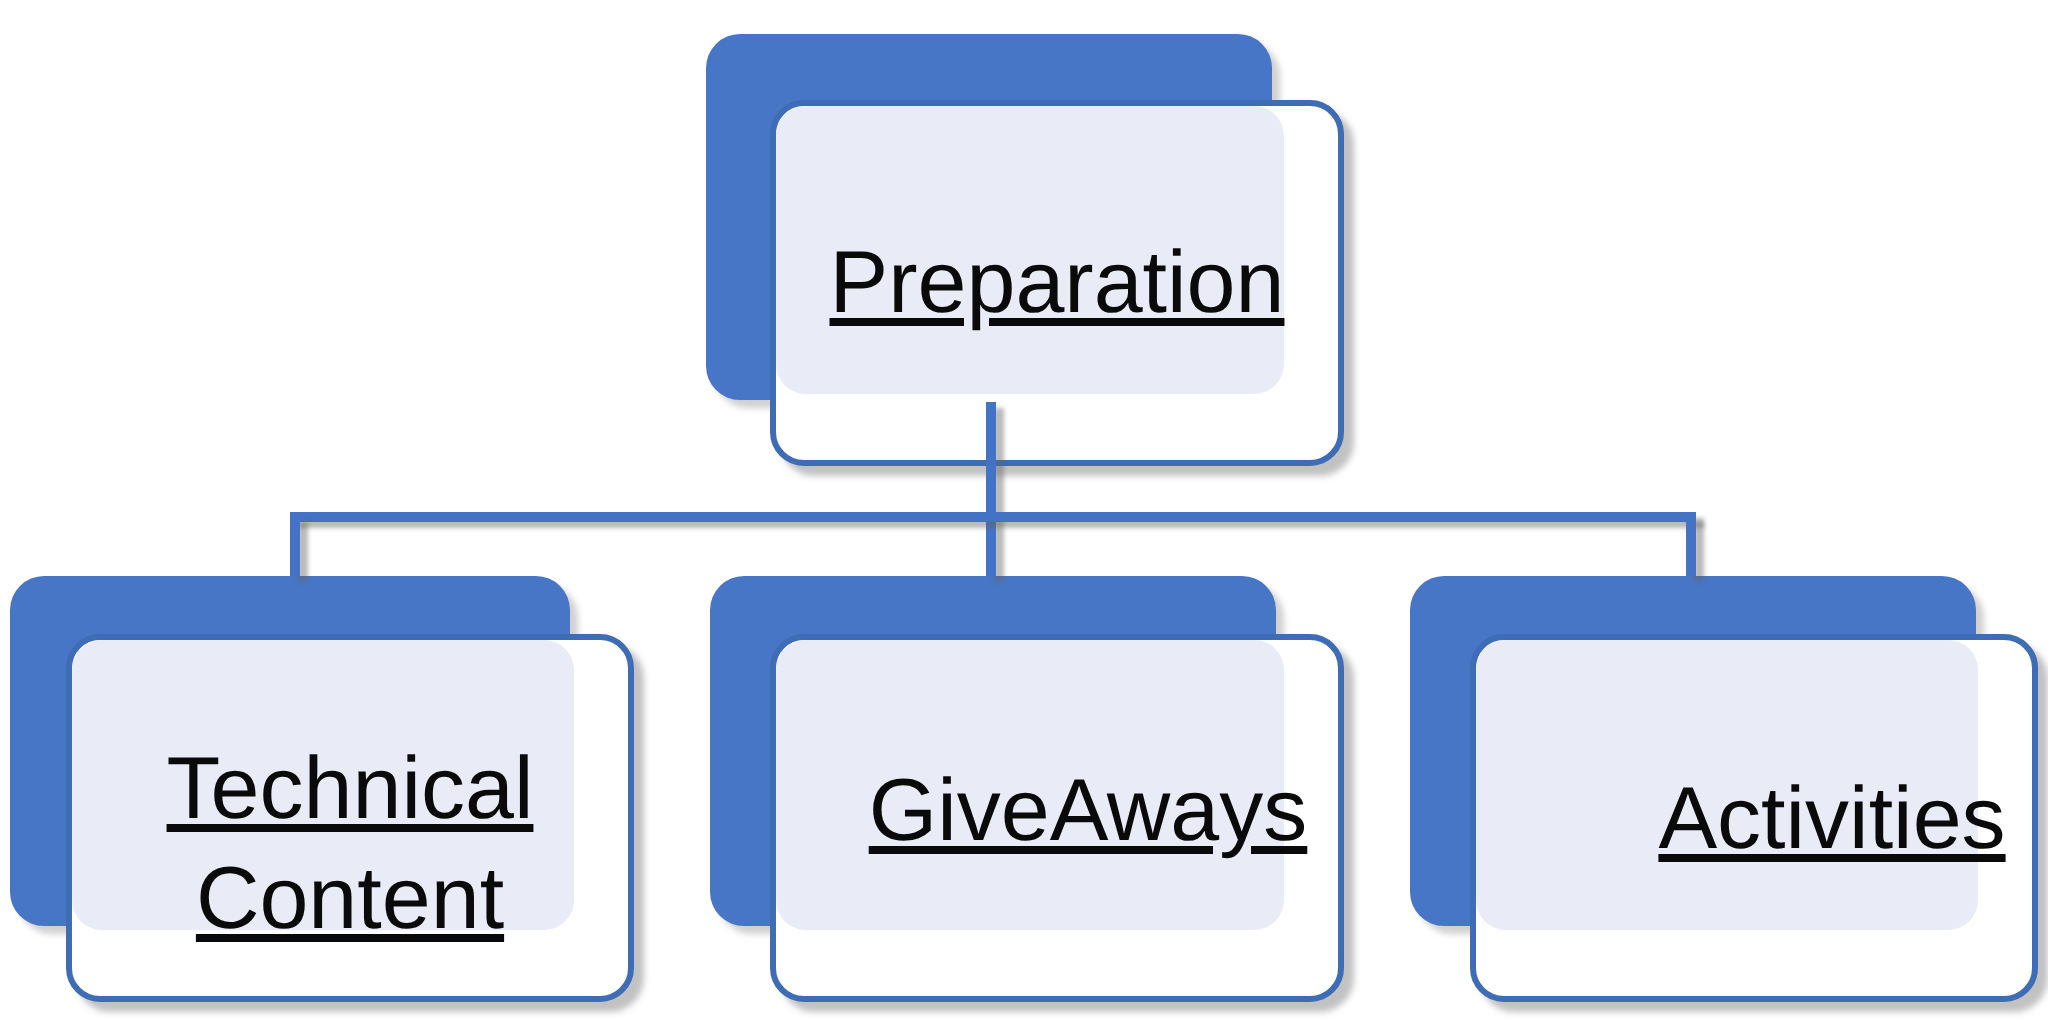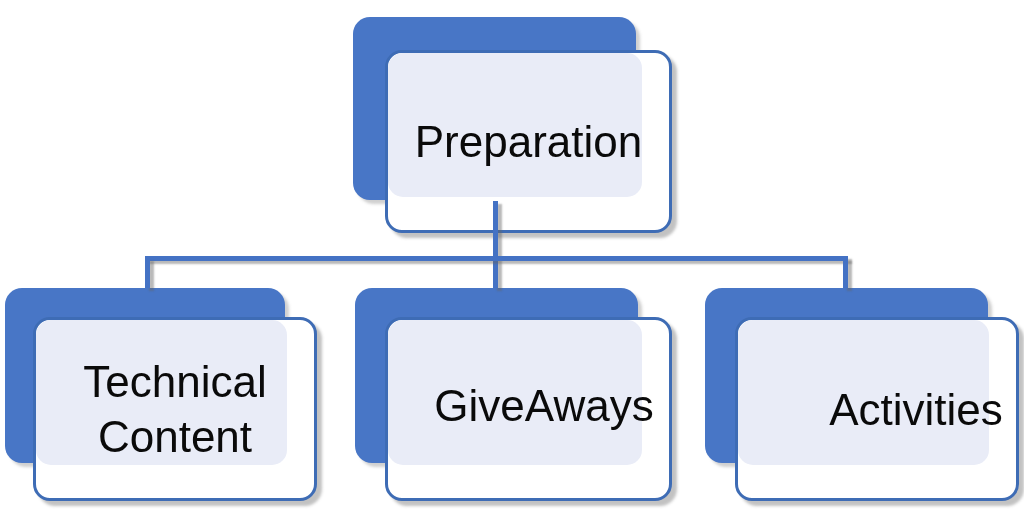--- a/index.html
+++ b/index.html
@@ -3,21 +3,21 @@
 <meta charset="utf-8">
 <style>
   :root {
     --node_fill: #4876C6;
     --node_border: #3E6CB5;
     --face_fill: #E9ECF7;
     --text_color: #0a0a0a;
     --connector: #4472C4;
     --background: #FFFFFF;
   }
-  * { margin: 0; padding: 0; box-sizing: border-box; }
+  * { margin: 0; padding: 0; box-sizing: border-box; text-decoration: underline; }
   html, body { width: 1024px; height: 518px; }
   body {
     background: var(--background);
     font-family: "Liberation Sans", sans-serif;
     overflow: hidden;
   }
   .canvas {
     position: relative;
     width: 1024px;
     height: 518px;
@@ -65,21 +65,21 @@
   }
   
   .n-root .node-back  { left: 353px; top: 17px;  width: 283px; height: 183px; }
   .n-root .node-front { left: 385px; top: 50px;  width: 287px; height: 183px; }
   .n-root .node-face  { left: 388px; top: 53px;  width: 254px; height: 144px; }
   .n-root .node-label { left: 385px; top: 50px;  width: 287px; height: 183px; }
   
   .n-c0 .node-back  { left: 5px;   top: 288px; width: 280px; height: 175px; }
   .n-c0 .node-front { left: 33px;  top: 317px; width: 284px; height: 184px; }
   .n-c0 .node-face  { left: 36px;  top: 320px; width: 251px; height: 145px; }
-  .n-c0 .node-label { left: 33px;  top: 317px; width: 284px; height: 184px; }
+  .n-c0 .node-label { left: 33px;  top: 330px; width: 284px; height: 184px; }
   
   .n-c1 .node-back  { left: 355px; top: 288px; width: 283px; height: 175px; }
   .n-c1 .node-front { left: 385px; top: 317px; width: 287px; height: 184px; }
   .n-c1 .node-face  { left: 388px; top: 320px; width: 254px; height: 145px; }
   .n-c1 .node-label { left: 385px; top: 317px; width: 287px; height: 176px; padding-left: 31px; }
   
   .n-c2 .node-back  { left: 705px; top: 288px; width: 283px; height: 175px; }
   .n-c2 .node-front { left: 735px; top: 317px; width: 284px; height: 184px; }
   .n-c2 .node-face  { left: 738px; top: 320px; width: 251px; height: 145px; }
   .n-c2 .node-label { left: 735px; top: 317px; width: 284px; height: 184px; margin-left: 39px; }

